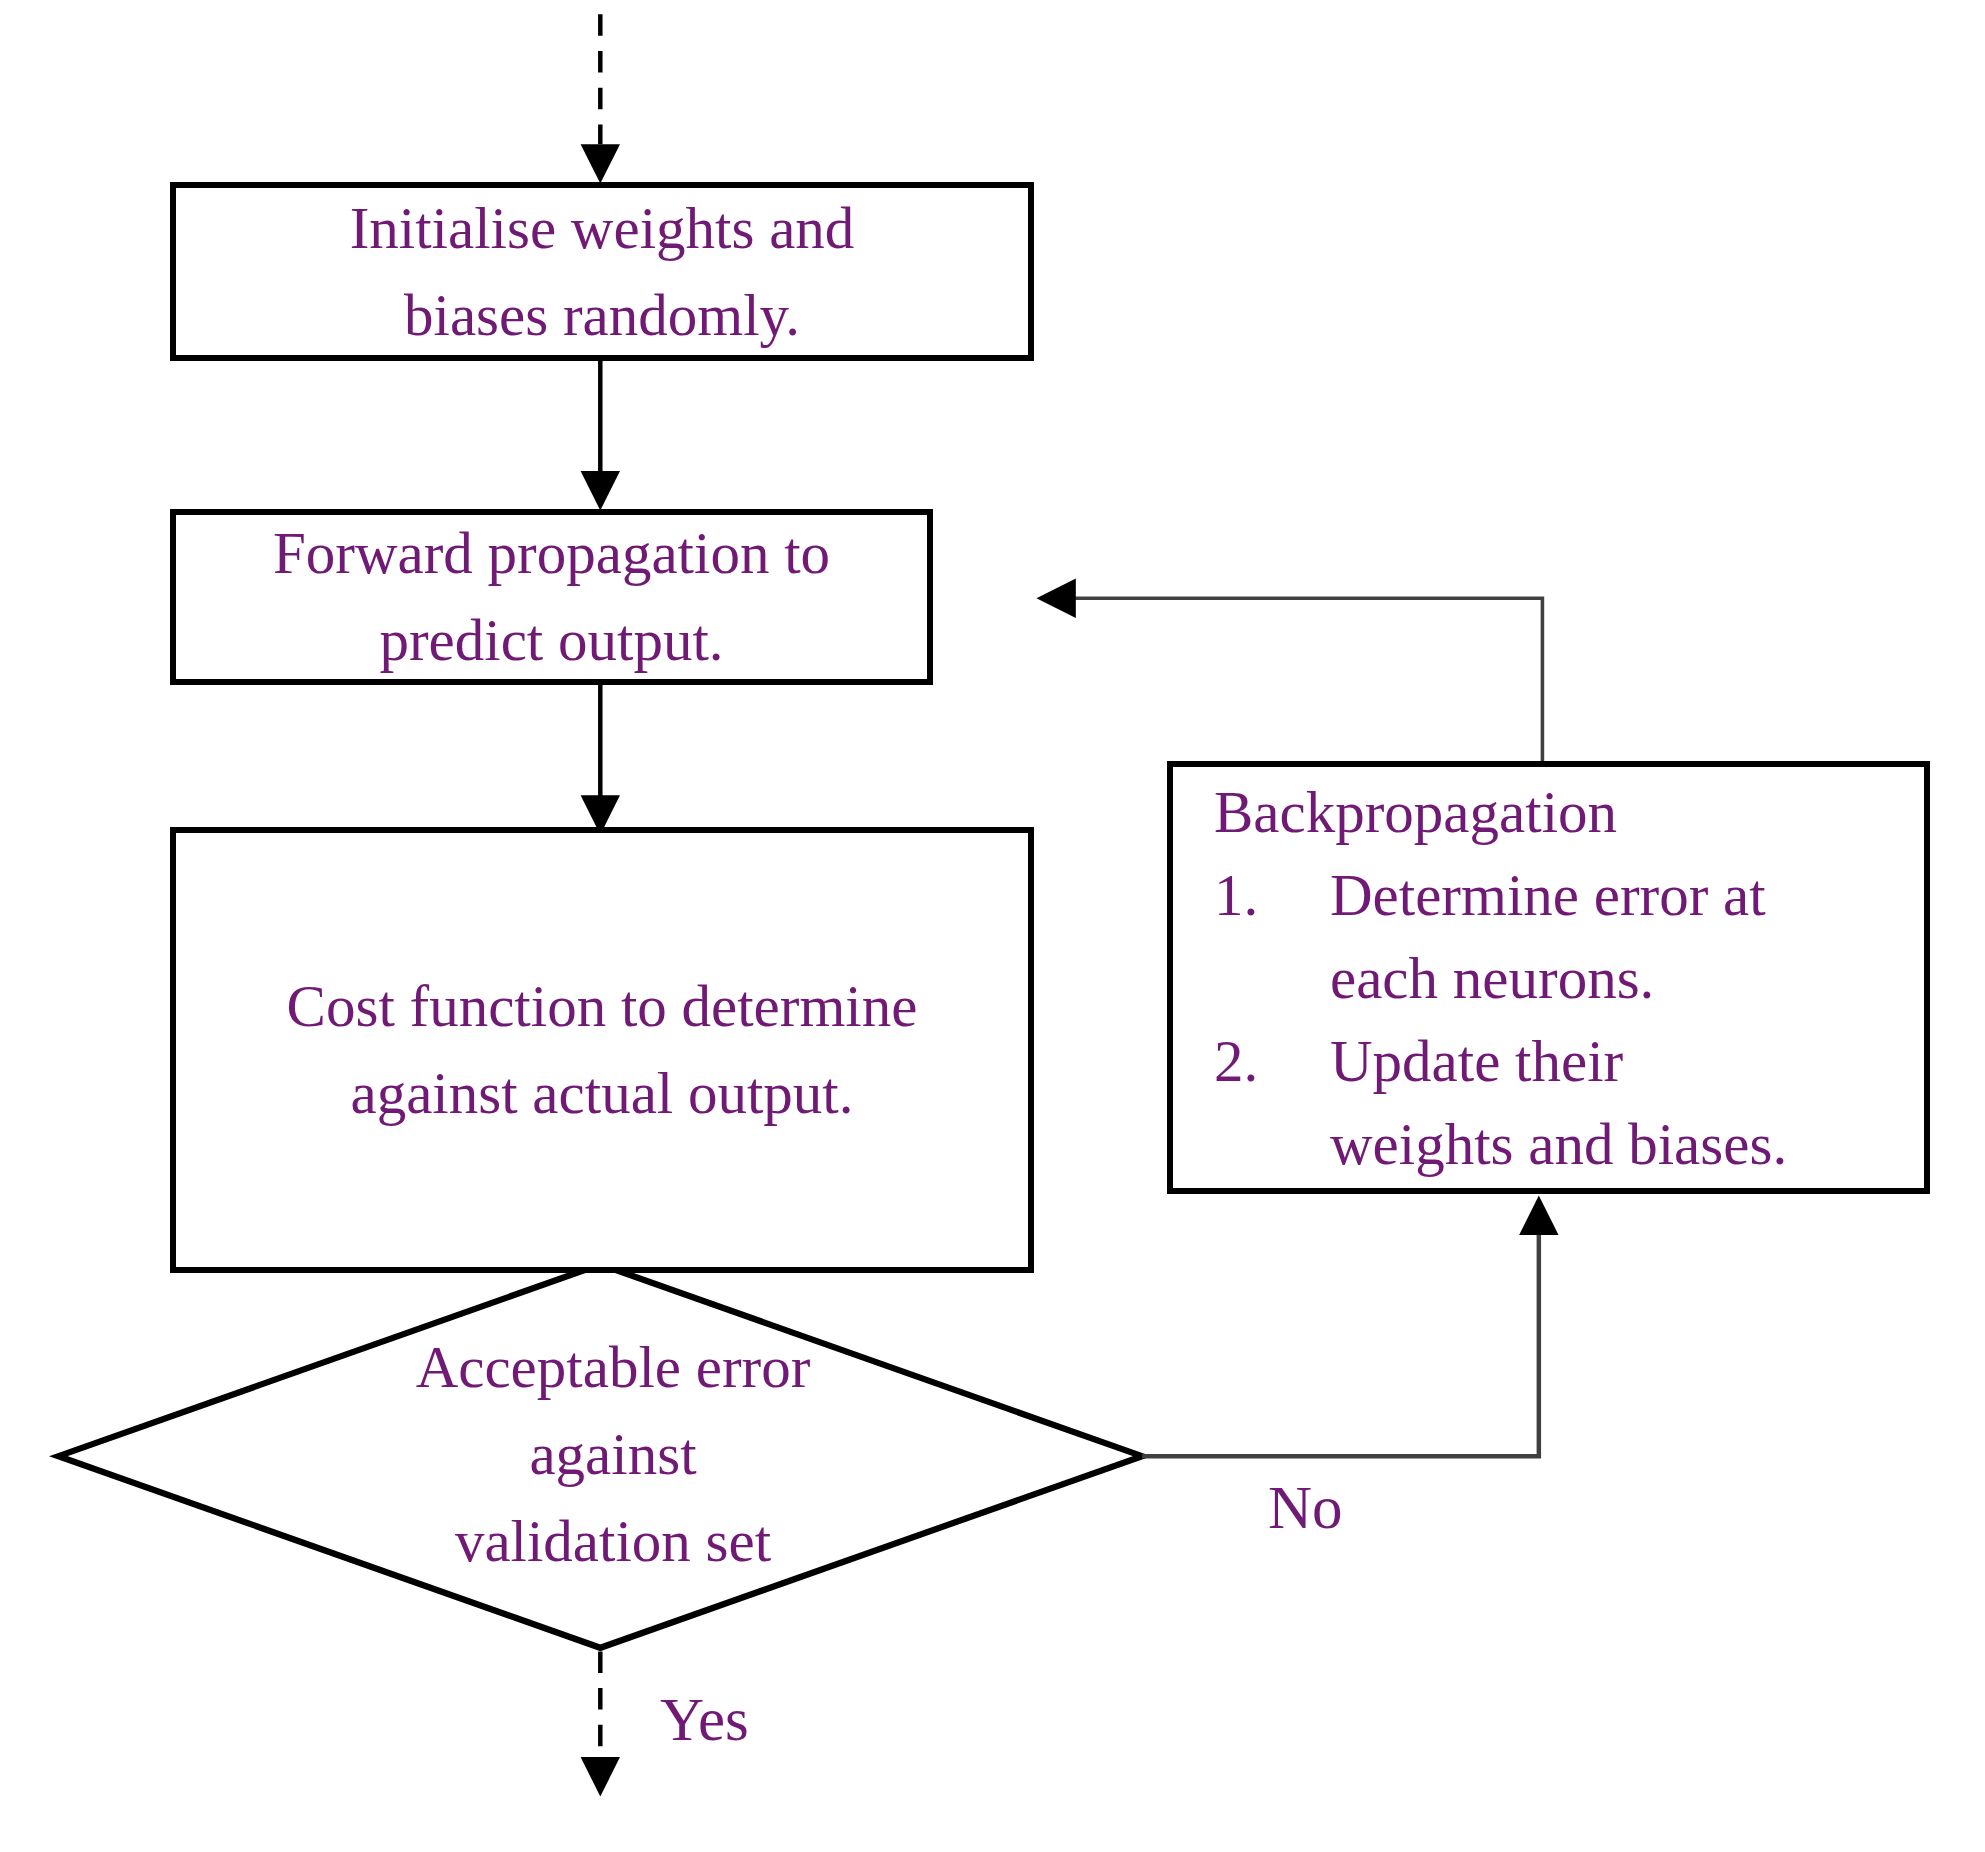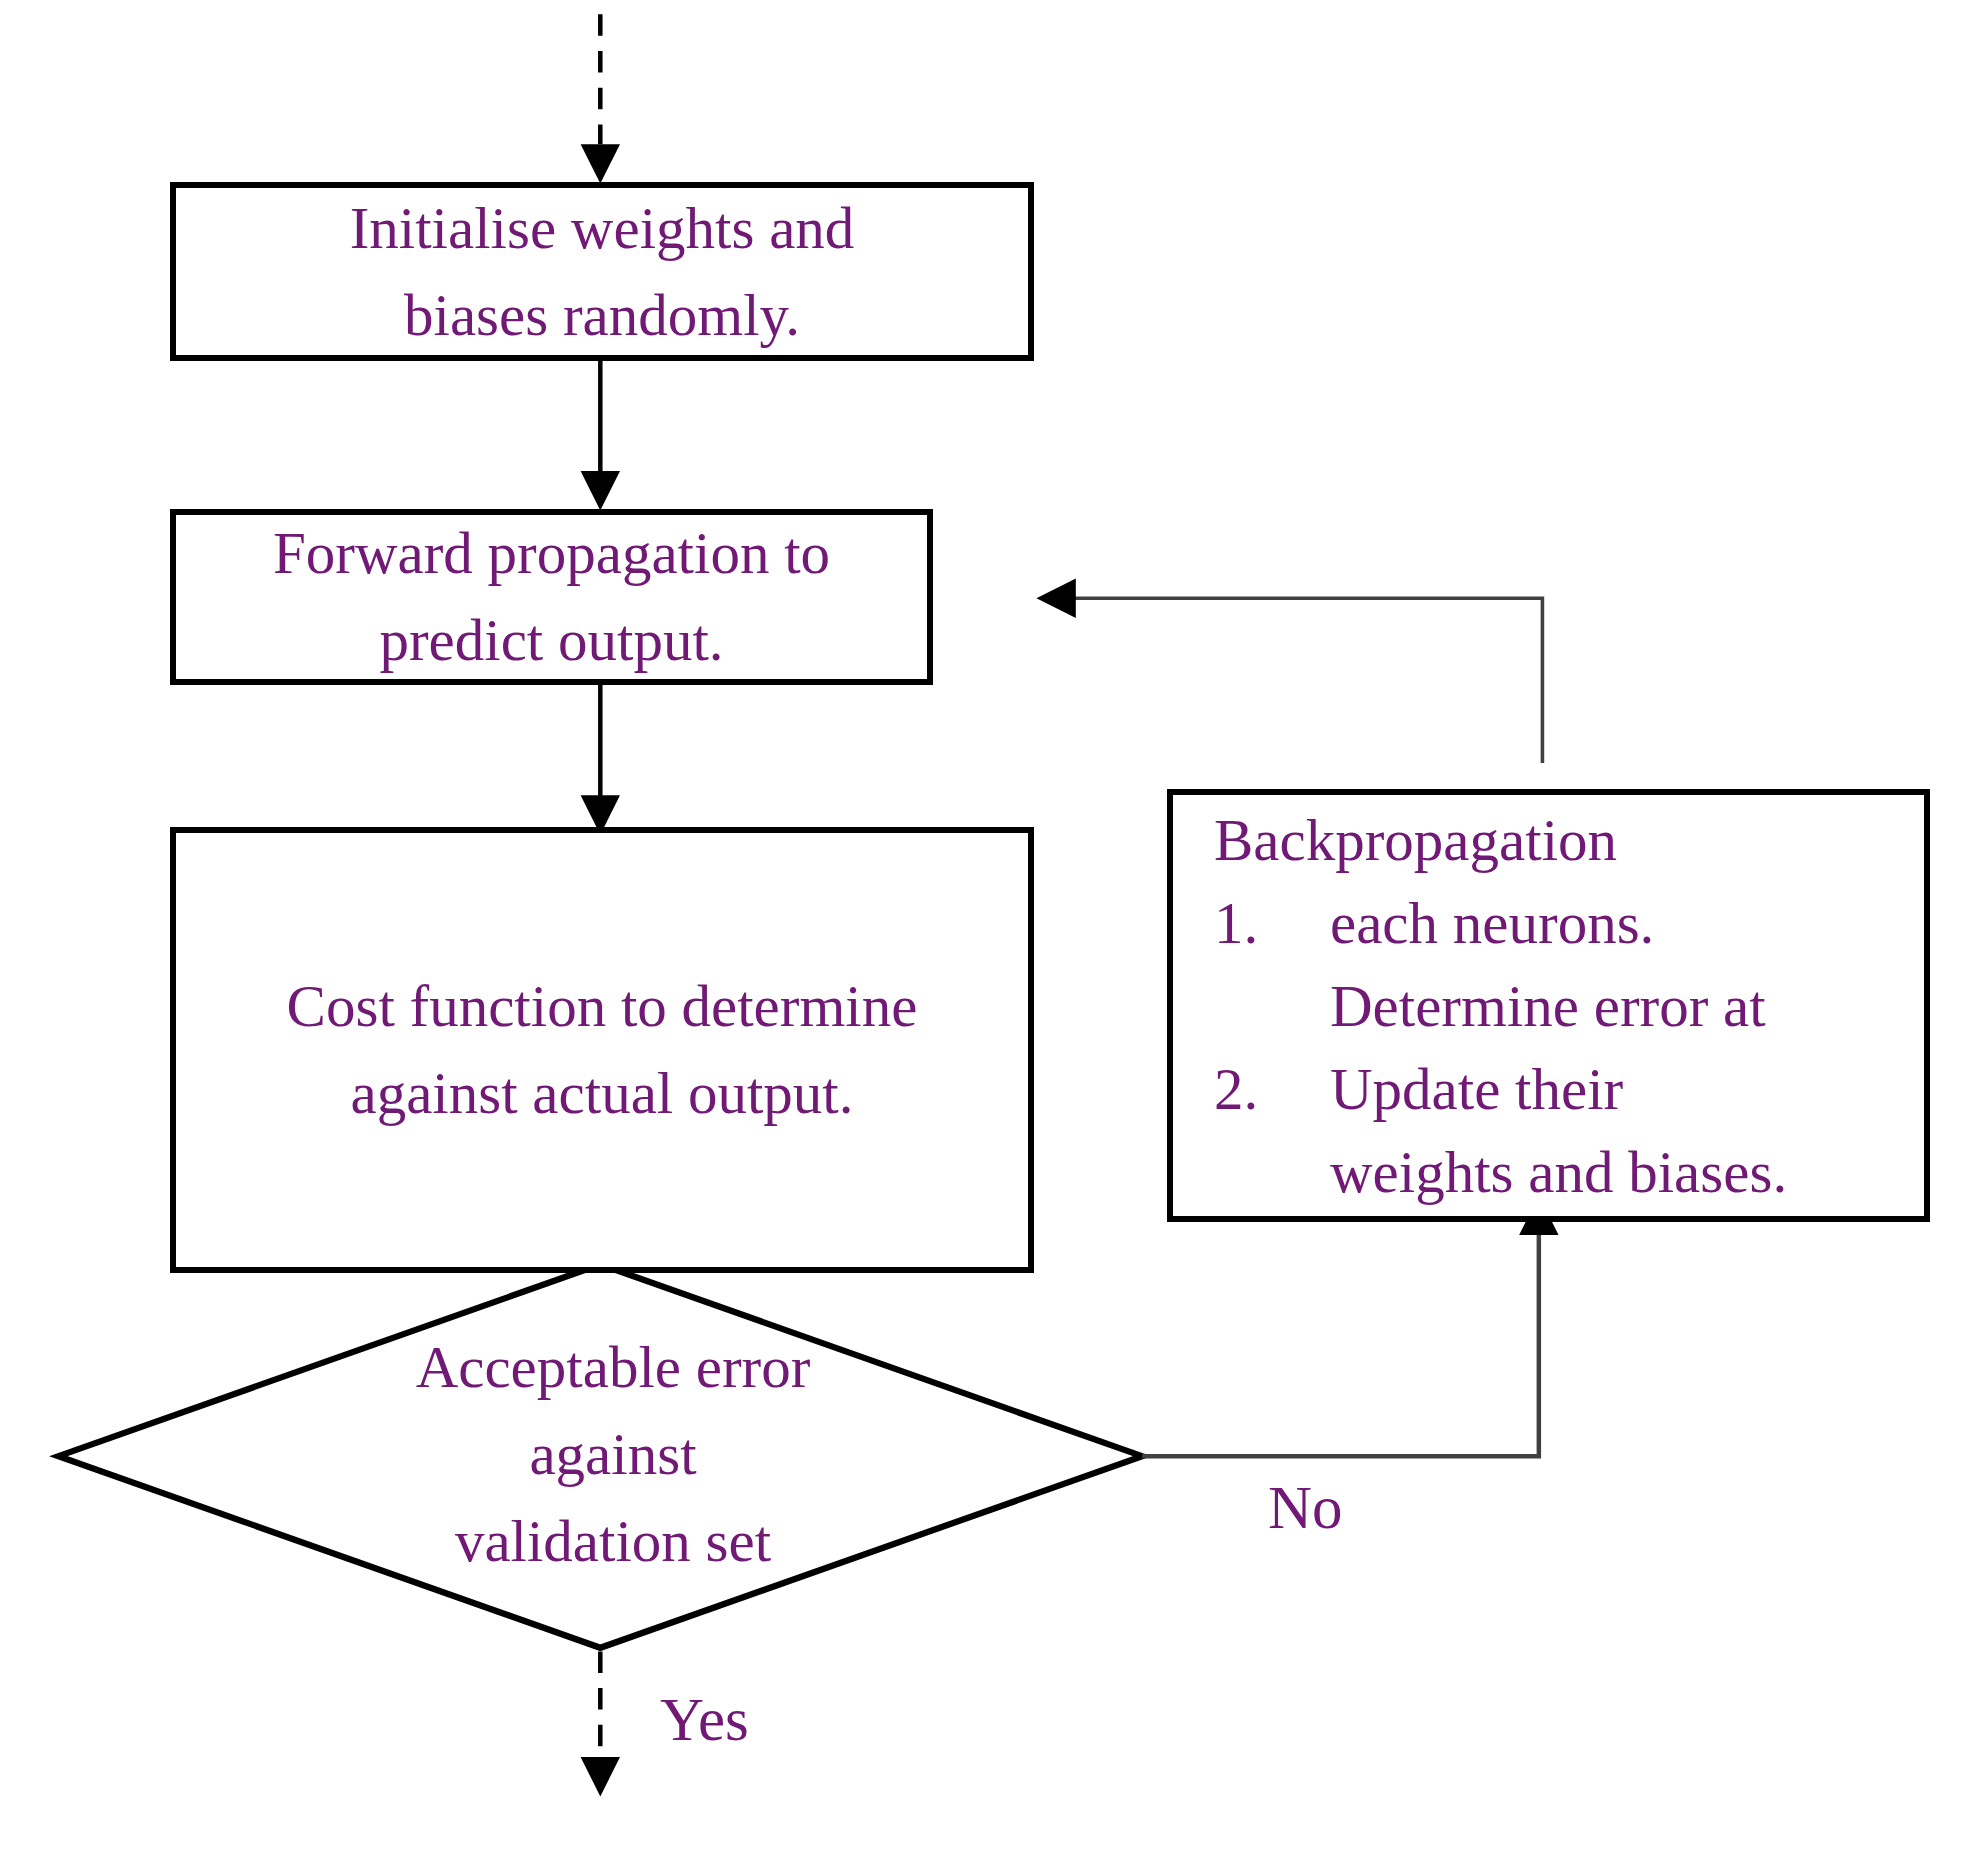--- a/index.html
+++ b/index.html
@@ -23,21 +23,21 @@
     font-size:59px;line-height:87px;
   }
   .node-init{left:170px;top:182px;width:864px;height:179px;}
   .node-forward{left:170px;top:509px;width:763px;height:176px;}
   .node-cost{left:170px;top:827px;width:864px;height:446px;}
   .node-backprop{
     left:1167px;top:761px;width:763px;height:433px;
     justify-content:flex-start;align-items:stretch;
     text-align:left;
     padding:3.6px 9px 0 41px;
-    font-size:59px;line-height:83px;margin-top:28px;
+    font-size:59px;line-height:83px;
   }
   .bp-item{display:grid;grid-template-columns:116px 1fr;}
   .decision-text{
     position:absolute;left:255px;top:1324px;width:716px;
     text-align:center;font-size:59px;line-height:87px;
   }
   .edge-label{position:absolute;font-size:61px;line-height:63px;}
   .label-yes{left:660px;top:1688px;}
   .label-no{left:1268px;top:1476px;}
 </style>
@@ -85,22 +85,22 @@
   <div class="box node-cost">
     <div>Cost function to determine</div>
     <div>against actual output.</div>
   </div>
 
   <div class="box node-backprop">
     <div>Backpropagation</div>
     <div class="bp-item">
       <div>1.</div>
       <div>
+        <div>Determine error at</div>
         <div>each neurons.</div>
-        <div>Determine error at</div>
       </div>
     </div>
     <div class="bp-item">
       <div>2.</div>
       <div>
         <div>Update their</div>
         <div>weights and biases.</div>
       </div>
     </div>
   </div>

